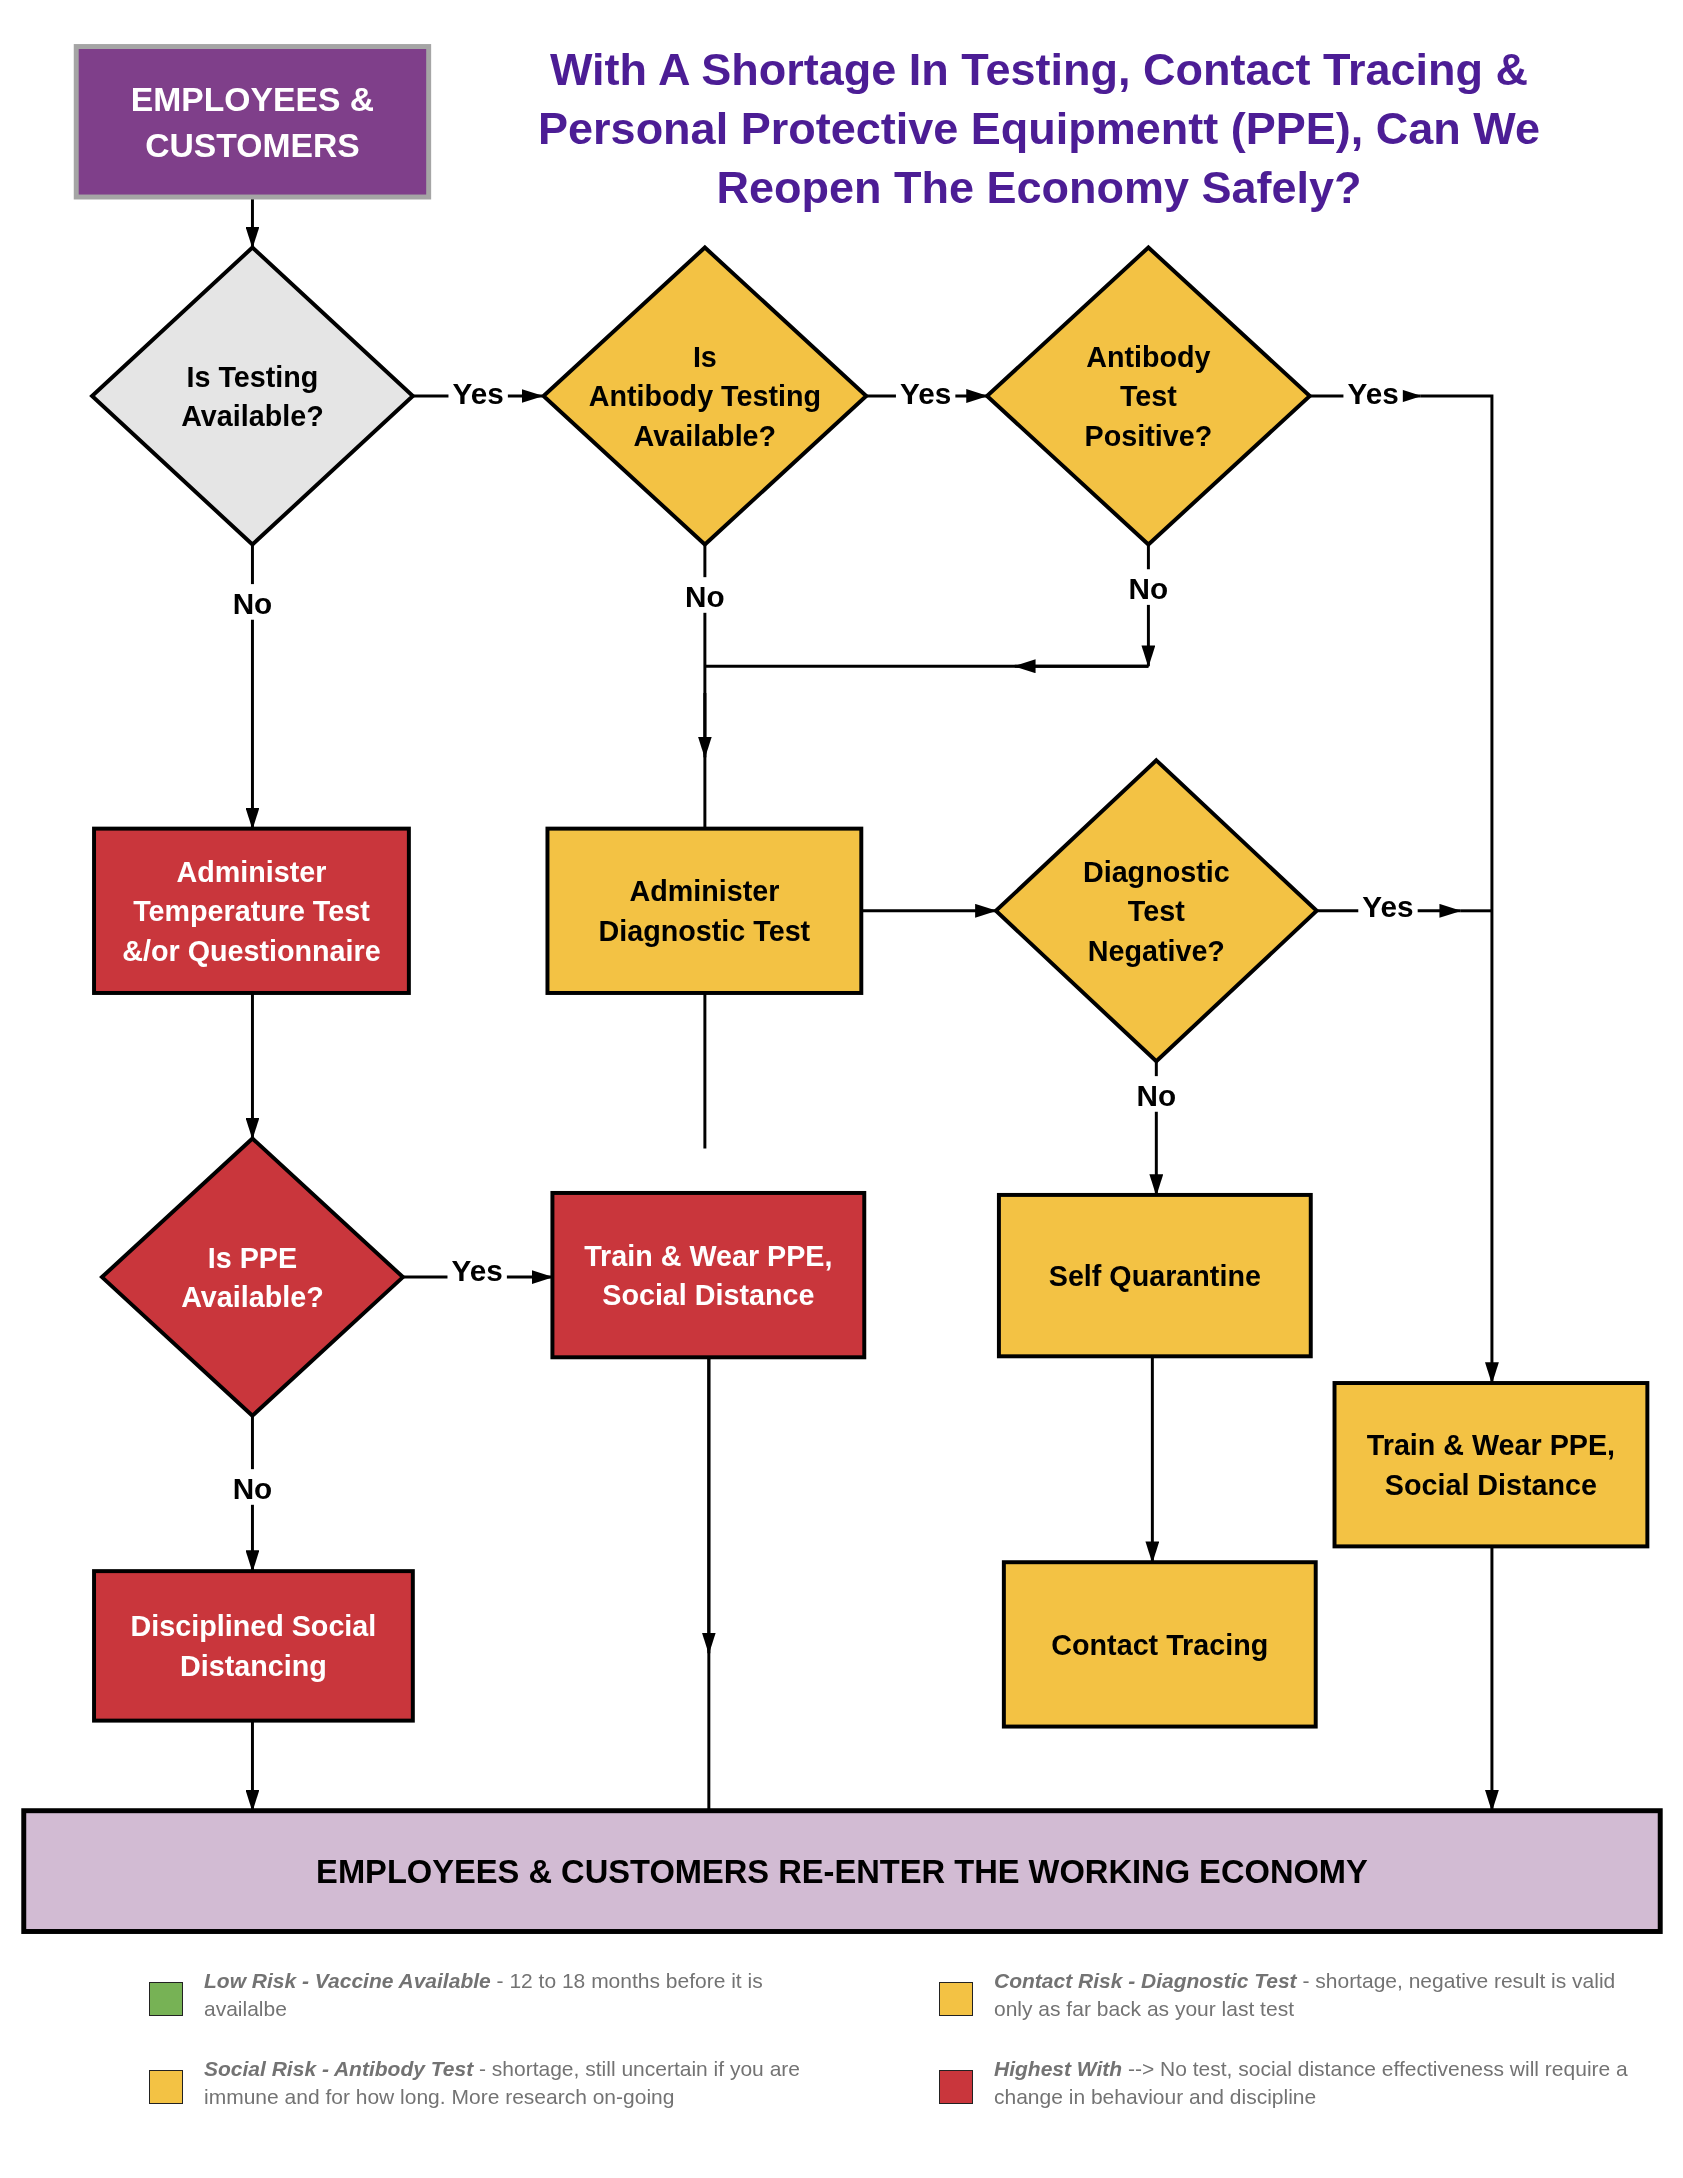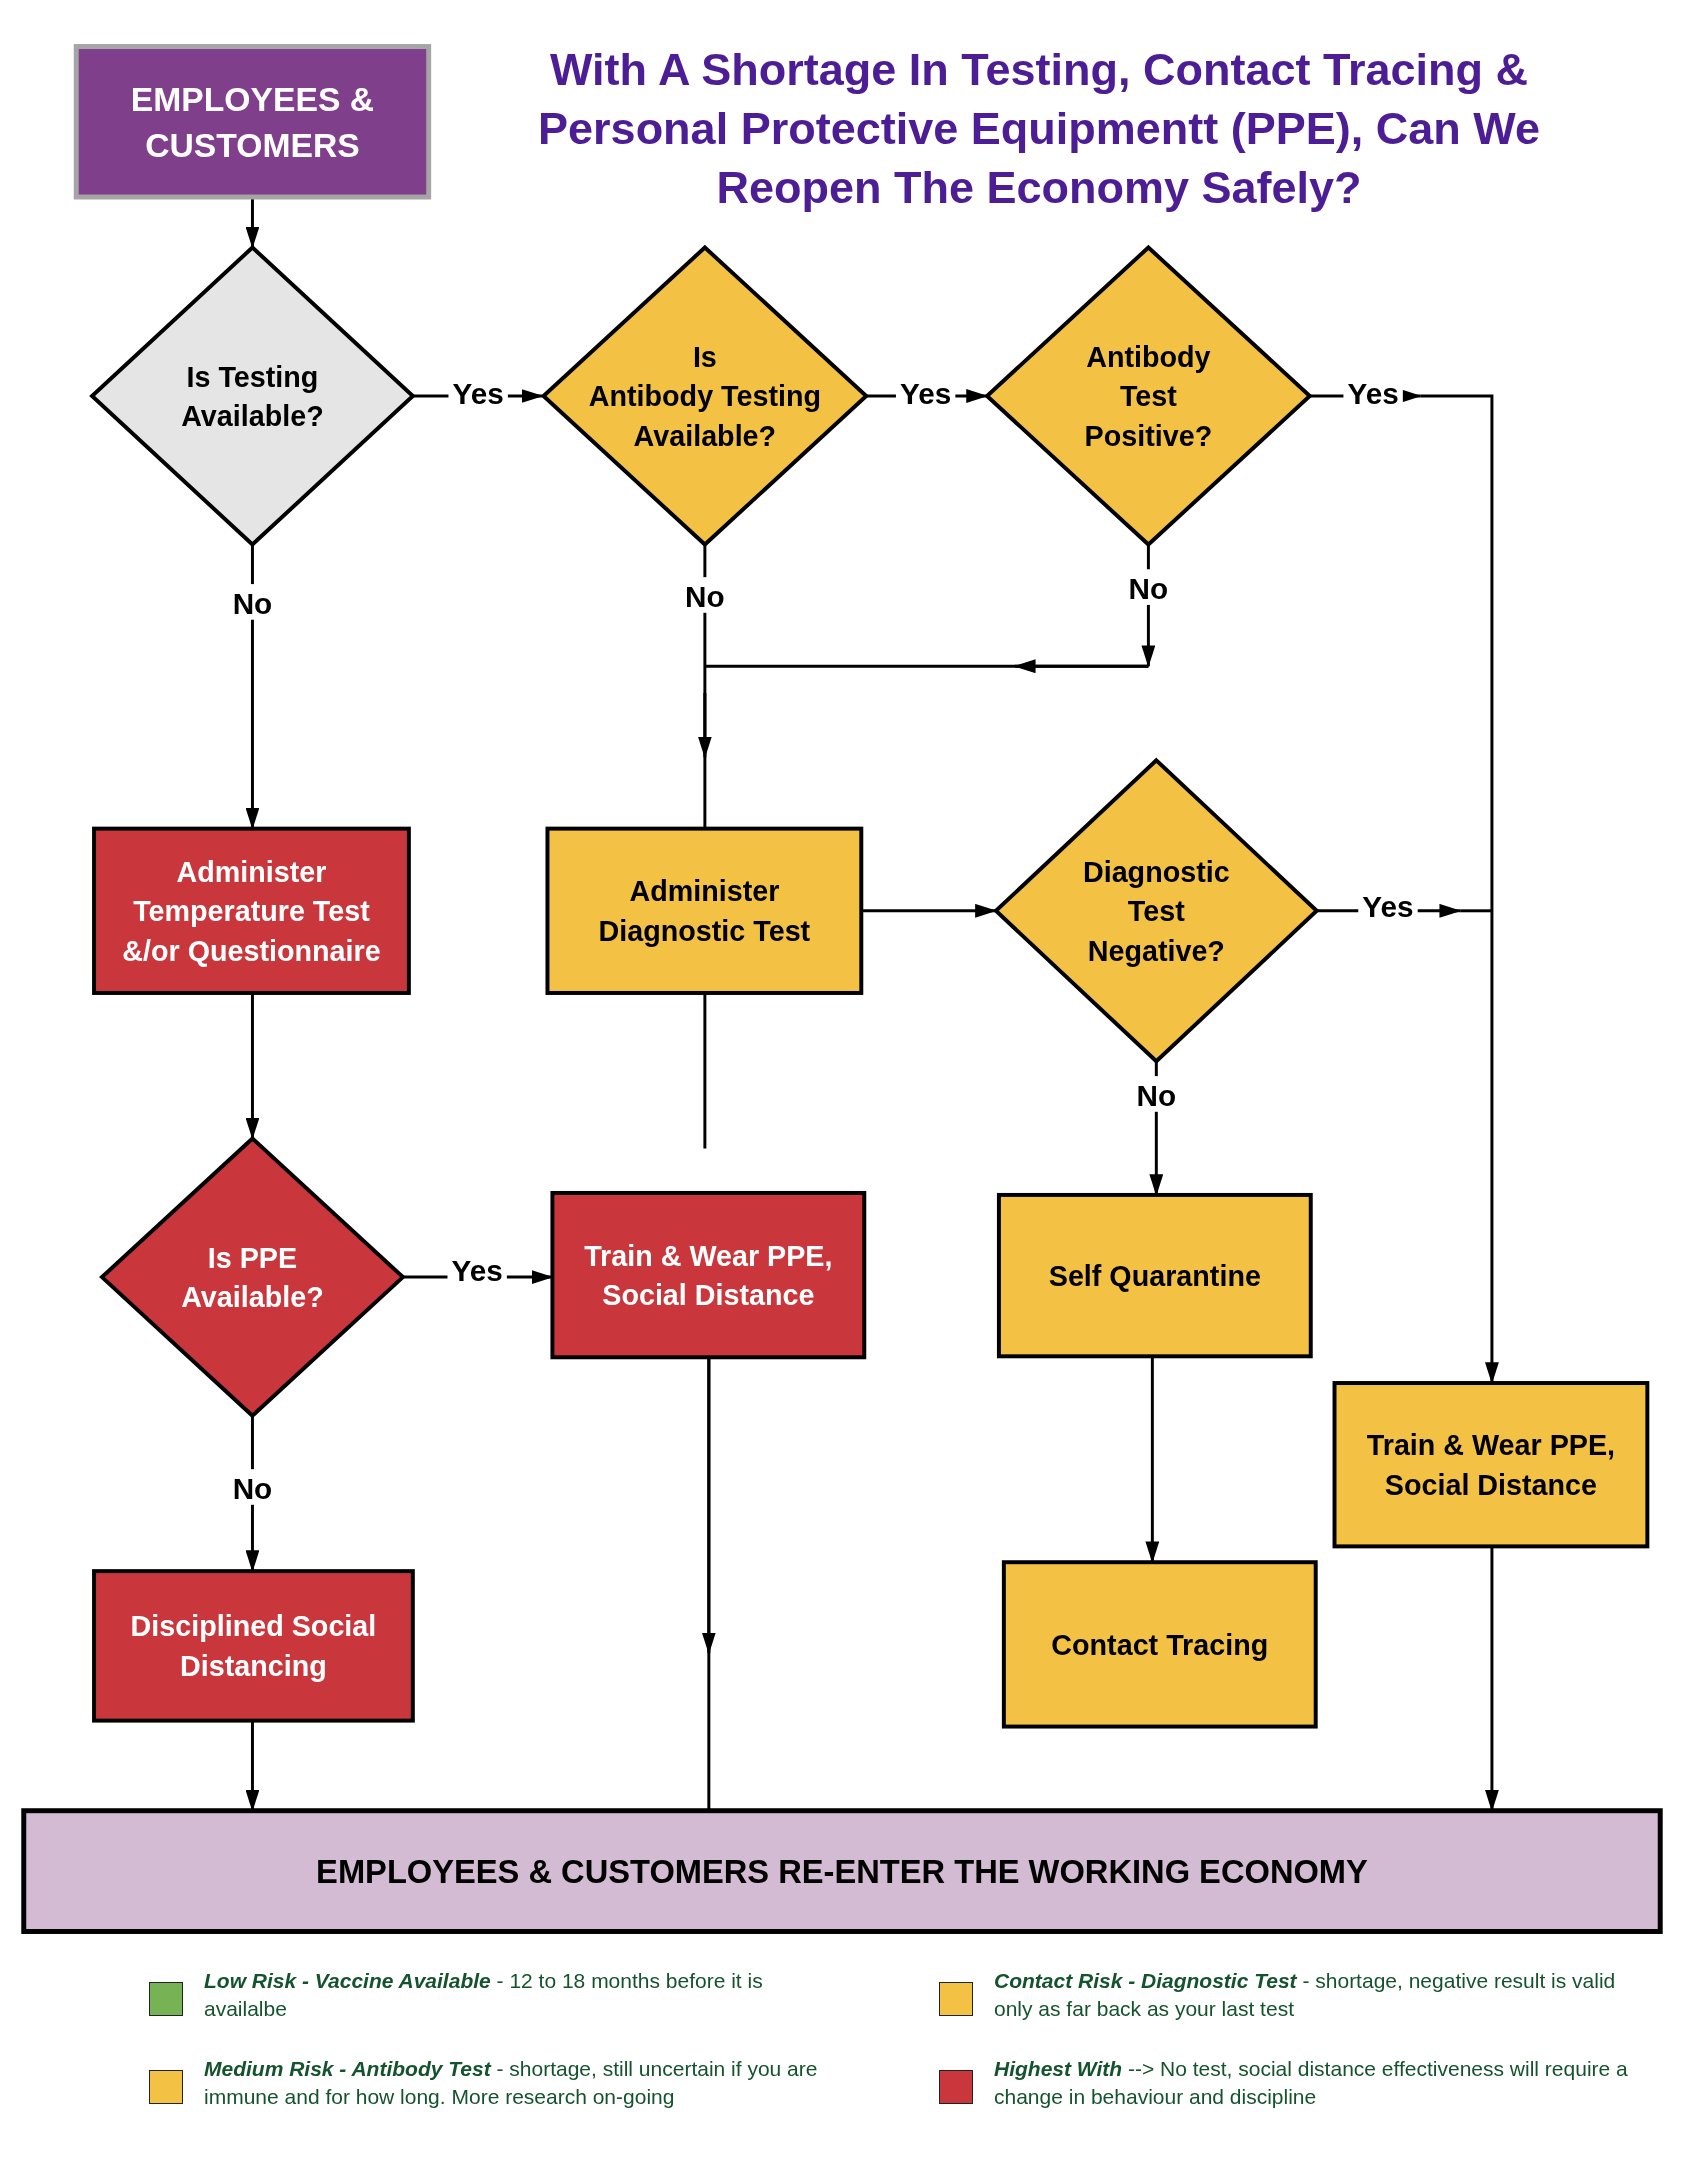--- a/index.html
+++ b/index.html
@@ -1,20 +1,20 @@
 <!DOCTYPE html>
 <html><head>
 <meta charset="utf-8">
 <style>
   html,body{margin:0;padding:0;background:#fff;}
   body{width:1683px;height:2178px;position:relative;overflow:hidden;font-family:"Liberation Sans",sans-serif;}
   svg#flow{position:absolute;left:0;top:0;}
   .node-text{font-family:"Liberation Sans",sans-serif;font-weight:bold;text-anchor:middle;}
   .title{position:absolute;left:465px;width:1148px;top:40px;text-align:center;font-weight:bold;font-size:45px;line-height:59px;color:#4c1d95;}
-  .legend-item{position:absolute;width:634px;font-size:21px;line-height:28px;color:#14532d;}
+  .legend-item{position:absolute;width:634px;font-size:21px;line-height:28px;color:#737373;}
   .legend-swatch{position:absolute;width:34px;height:34px;border:1.5px solid #222;box-sizing:border-box;}
   .legend-text b{font-style:italic;}
 </style>
 </head>
 <body>
 
 <div class="title">With A Shortage In Testing, Contact Tracing &amp; Personal Protective Equipmentt (PPE), Can We Reopen The Economy Safely?</div>
 
 <svg id="flow" width="1683" height="2178" viewBox="0 0 1700 2200">
   <defs>
@@ -144,19 +144,19 @@
       <text x="1168" y="1117" font-size="30" class="node-text" fill="#000">No</text>
       <rect x="225" y="1484" width="60" height="36" fill="#fff"></rect>
       <text x="255" y="1514" font-size="30" class="node-text" fill="#000">No</text>
     </g>
 </svg>
 
 <div id="legend">
     <div class="legend-swatch" style="left: 149px; top: 1982px; background: rgb(119, 178, 85);"></div>
     <div class="legend-item legend-text" style="left: 204px; top: 1967px;"><b>Low Risk - Vaccine Available</b><span> - 12 to 18 months before it is availalbe</span></div>
     <div class="legend-swatch" style="left: 149px; top: 2070px; background: rgb(243, 194, 68);"></div>
-    <div class="legend-item legend-text" style="left: 204px; top: 2055px;"><b>Medium Risk - Antibody Test</b><span> - shortage, still uncertain if you are immune and for how long. More research on-going</span></div>
+    <div class="legend-item legend-text" style="left: 204px; top: 2055px;"><b>Social Risk - Antibody Test</b><span> - shortage, still uncertain if you are immune and for how long. More research on-going</span></div>
     <div class="legend-swatch" style="left: 939px; top: 1982px; background: rgb(243, 194, 68);"></div>
     <div class="legend-item legend-text" style="left: 994px; top: 1967px;"><b>Contact Risk - Diagnostic Test</b><span> - shortage, negative result is valid only as far back as your last test</span></div>
     <div class="legend-swatch" style="left: 939px; top: 2070px; background: rgb(201, 54, 60);"></div>
     <div class="legend-item legend-text" style="left: 994px; top: 2055px;"><b>Highest With</b><span> --&gt; No test, social distance effectiveness will require  a change in behaviour and discipline</span></div>
   </div>
 
 
 </body></html>

